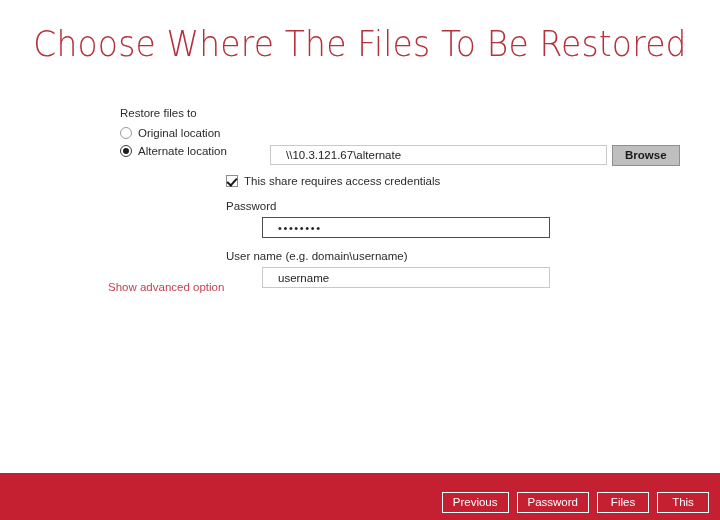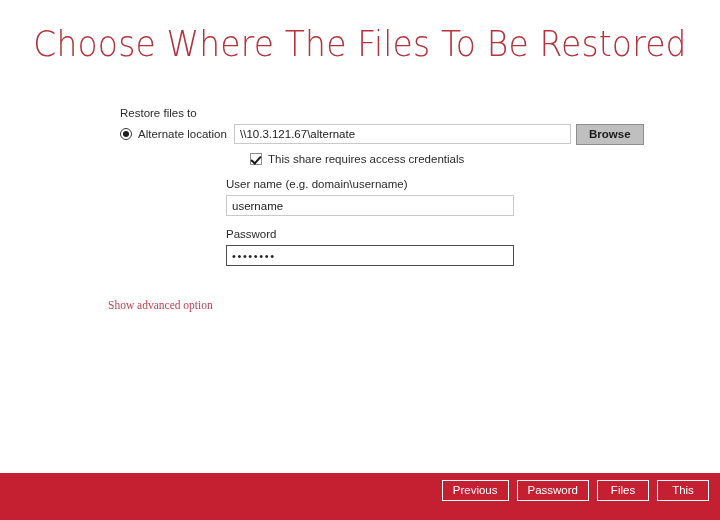--- a/index.html
+++ b/index.html
@@ -81,39 +81,39 @@
   }
 
   .radio-label {
     font-size: 11.5px;
     color: #2b2b2b;
     white-space: nowrap;
   }
 
   .alt-row {
     display: flex;
-    align-items: center;
     height: 22px;
     margin-top: 2px;
   }
   .alt-row .radio-label {
     width: 96px;
   }
 
   .text-input {
     height: 20px;
     box-sizing: border-box;
     border: 1px solid #c9c9c9;
     background: #ffffff;
     font-family: "Liberation Sans", sans-serif;
     font-size: 11.5px;
     color: #222;
-    padding: 0 5px;
+    padding: 0 15px;
     outline: none;
     line-height: 18px;
+    margin-left: 36px;
   }
   .text-input.focused {
     border: 1px solid #4d4d4d;
   }
 
   #location-input { width: 337px; }
 
   .browse-button {
     margin-left: 5px;
     height: 21px;
@@ -136,21 +136,20 @@
     margin-left: 106px;
     margin-top: 6px;
     width: 288px;
   }
 
   .check-row {
     display: flex;
     align-items: center;
     height: 16px;
     margin-bottom: 11px;
-    margin-left: 24px;
   }
 
   .checkbox {
     width: 12px;
     height: 12px;
     box-sizing: border-box;
     border: 1px solid #8d8d8d;
     background: #fff;
     position: relative;
     flex: 0 0 auto;
@@ -191,43 +190,42 @@
   .field-group:last-child { margin-bottom: 0; }
 
   #password-input {
     letter-spacing: 1.6px;
     font-size: 11px;
   }
 
   .advanced-link {
     position: absolute;
     left: 108px;
-    top: 299px;
+    top: 281px;
     font-size: 11.5px;
     color: #c1434f;
     text-decoration: none;
     cursor: pointer;
     white-space: nowrap;
-    font-family: Liberation Serif, serif;
   }
 
   
   .footer {
     position: absolute;
     left: 0;
     bottom: 0;
     width: 720px;
     height: 47px;
     background: #c42032;
   }
 
   .footer-buttons {
     position: absolute;
     right: 11px;
-    top: 7px;
+    top: 19px;
     display: flex;
     align-items: center;
     gap: 8px;
   }
 
   .footer-button {
     height: 21px;
     box-sizing: border-box;
     background: transparent;
     border: 1px solid #ffffff;
@@ -244,45 +242,49 @@
 </style>
 </head>
 <body>
 
 <div class="page-title">Choose Where The Files To Be Restored</div>
 
 <div class="form-area">
 
   <div class="section-label">Restore files to</div>
 
+  <div class="radio-row">
+    <span class="radio"></span>
+    <span class="radio-label">Original location</span>
+  </div>
 
   <div class="alt-row">
     <span class="radio checked"></span>
     <span class="radio-label">Alternate location</span>
 
     <input id="location-input" class="text-input" type="text" value="\\10.3.121.67\alternate" style="">
 
     <button class="browse-button">Browse</button>
   </div>
 
   <div class="creds">
 
     <div class="check-row">
       <span class="checkbox checked"></span>
       <span class="check-label">This share requires access credentials</span>
     </div>
 
     <div class="field-group">
+      <div class="field-label">Password</div>
+      <input id="password-input" class="text-input focused" type="text" value="••••••••" style="">
+    </div>
+
+    <div class="field-group">
       <div class="field-label">User name (e.g. domain\username)</div>
       <input id="username-input" class="text-input" type="text" value="username" style="">
-    </div>
-
-    <div class="field-group">
-      <div class="field-label">Password</div>
-      <input id="password-input" class="text-input focused" type="text" value="••••••••" style="">
     </div>
 
   </div>
 </div>
 
 <a class="advanced-link">Show advanced option</a>
 
 <div class="footer">
   <div class="footer-buttons">
     <button class="footer-button">Previous</button>

